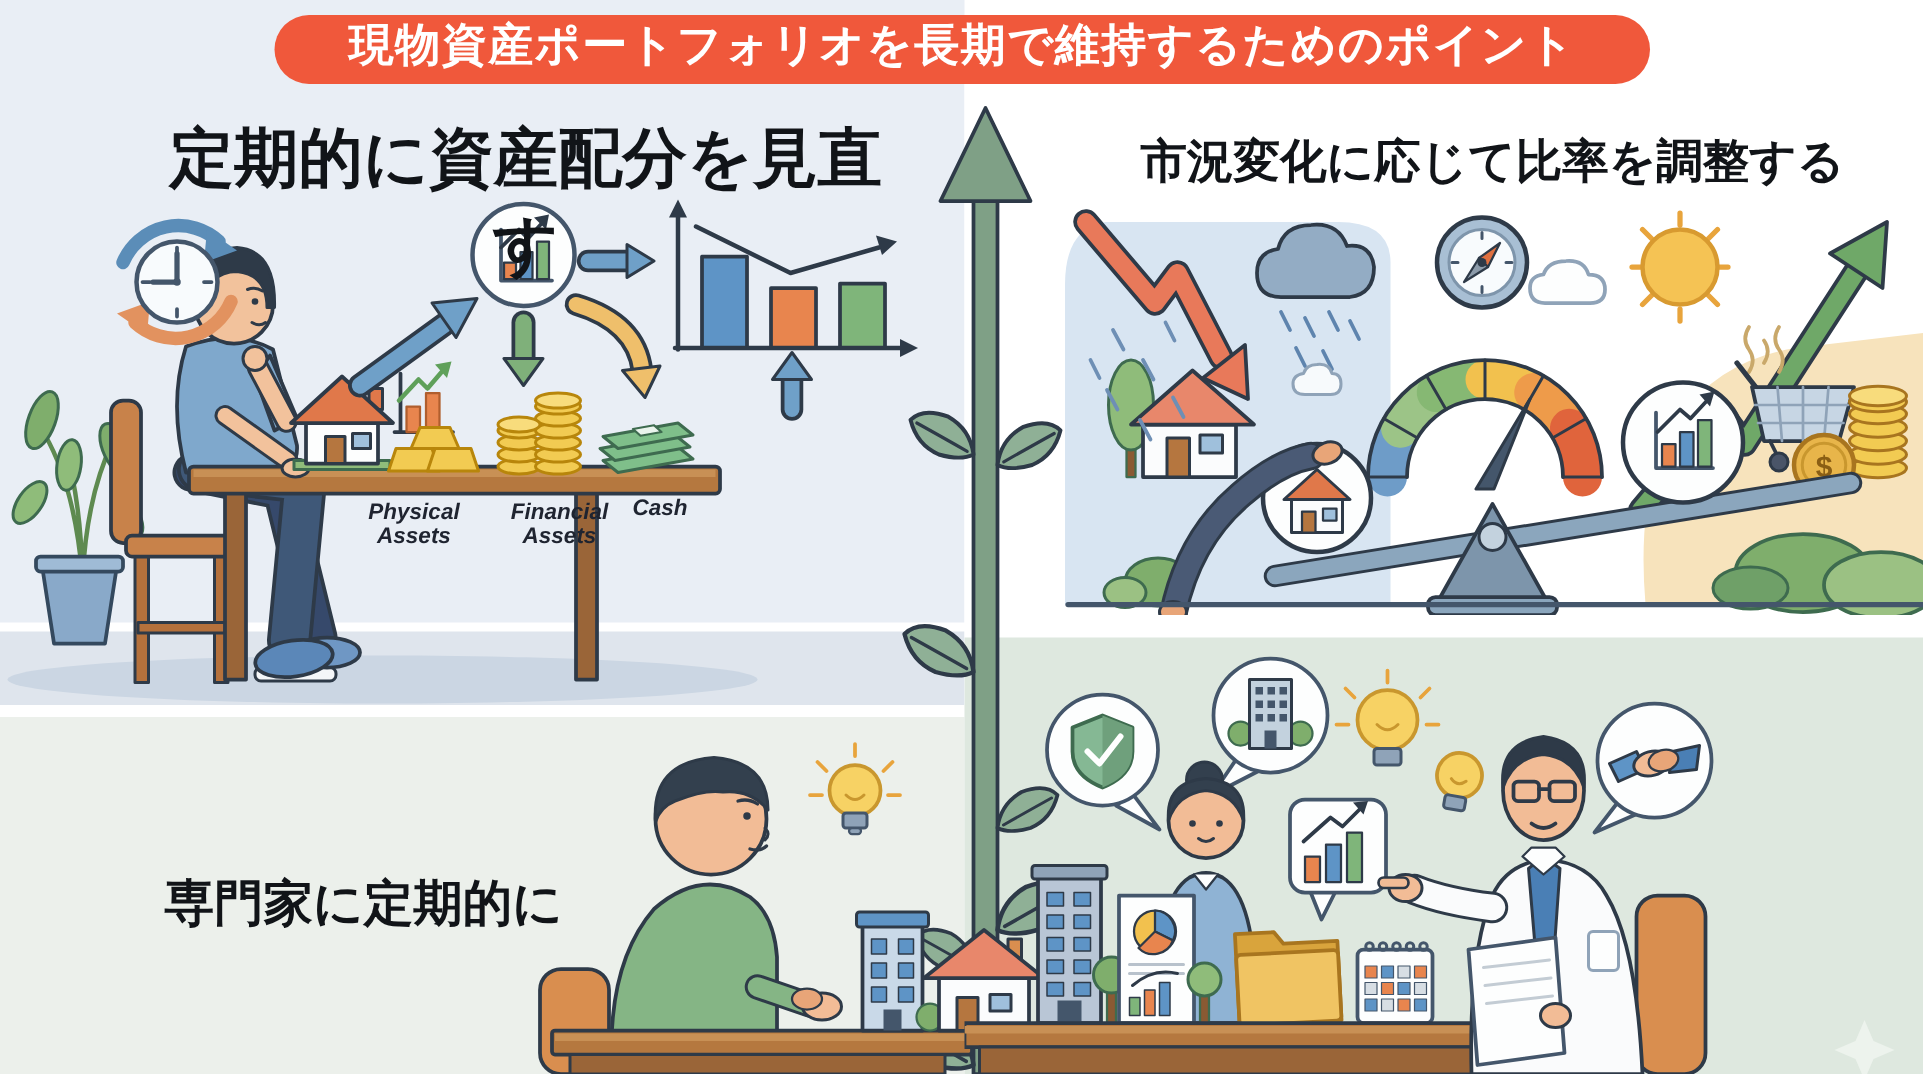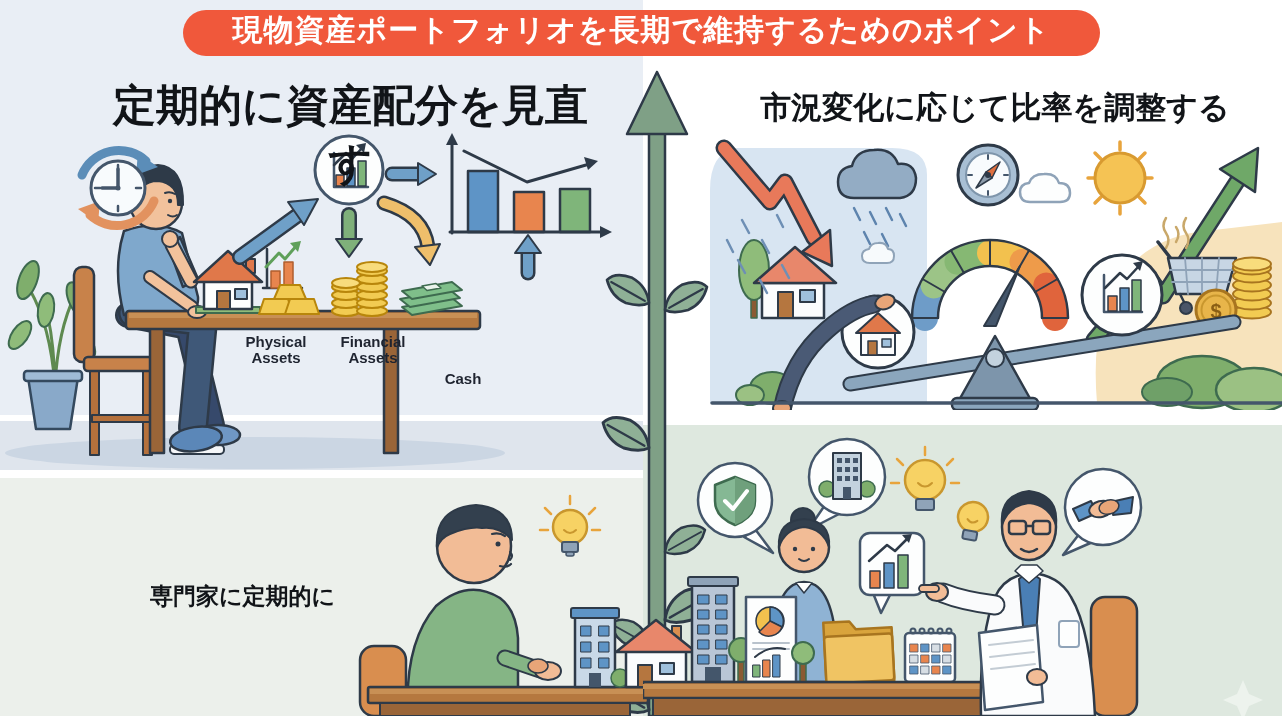--- a/index.html
+++ b/index.html
@@ -10,26 +10,26 @@
   #panel-review{left:0;top:55;width:643px;height:415px;background:#E9EEF5;}
   #panel-adjust{left:643px;top:55px;width:639px;height:370px;background:#FFFFFF;}
   #panel-consult-left{left:0;top:478px;width:643px;height:238px;background:#ECF0EB;}
   #panel-consult-right{left:643px;top:425px;width:639px;height:291px;background:#DEE8DF;}
   .banner{left:183px;top:10px;width:917px;height:46px;background:#F0583B;border-radius:23px;
           display:flex;align-items:flex-start;justify-content:center;color:#fff;
           font-size:30px;font-weight:bold;letter-spacing:1px;}
   .h{position:absolute;font-weight:bold;color:#111418;text-align:center;}
   #h-review{left:98px;top:77px;width:505px;font-size:43px;}
   #h-adjust{left:745px;top:76px;width:500px;font-size:31px;margin-top:11px;}
-  #h-consult{left:85px;top:583px;width:315px;font-size:23px;line-height:1.18;}
+  #h-consult{left:85px;top:583px;width:315px;font-size:33px;line-height:1.18;}
   .asset-label{position:absolute;font-size:15px;font-weight:bold;color:#1F2430;
-               text-align:center;line-height:1.08;}
+               text-align:center;line-height:1.08;font-style:italic;}
   #lbl-physical{left:231px;top:334px;width:90px;}
   #lbl-financial{left:328px;top:334px;width:90px;}
-  #lbl-cash{left:420px;top:331px;width:86px;margin-top:40px;}
+  #lbl-cash{left:397px;top:331px;width:86px;}
   svg *{stroke-linecap:round;stroke-linejoin:round;}
 </style>
 </head>
 <body>
 
 <div class="stage">
 
   <div class="panel" id="panel-review"></div>
   <div class="panel" id="panel-adjust"></div>
   <div class="panel" id="panel-consult-left"></div>

